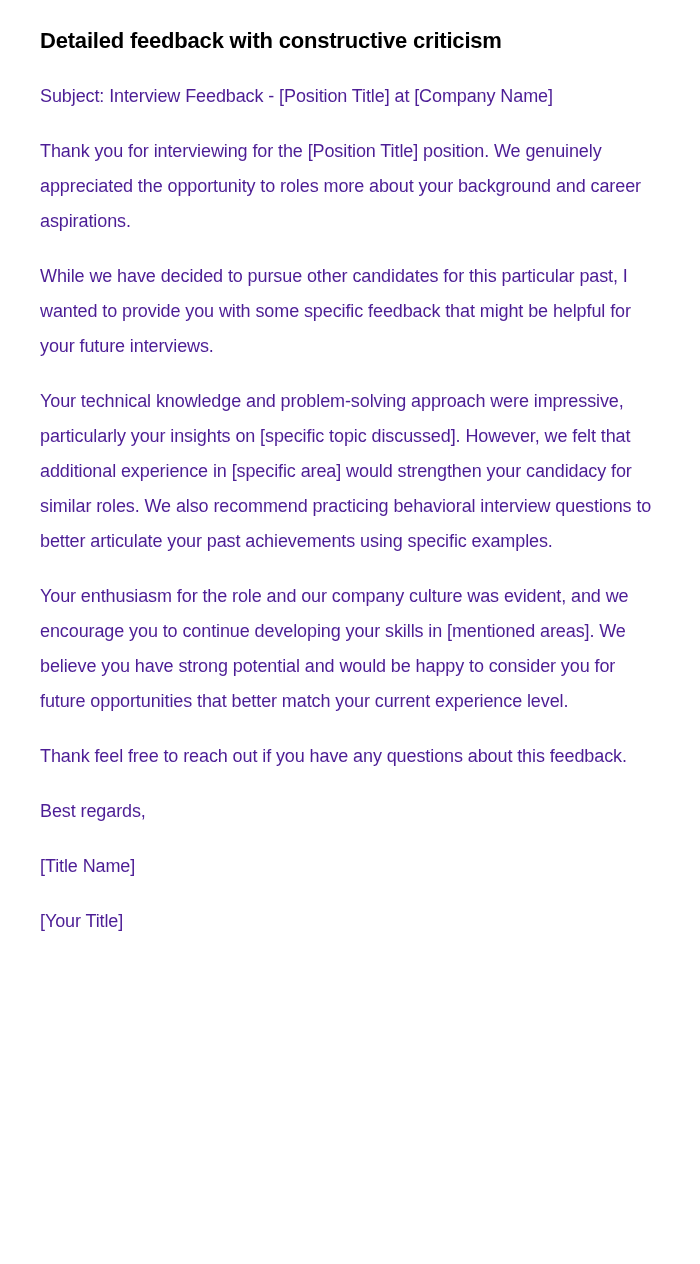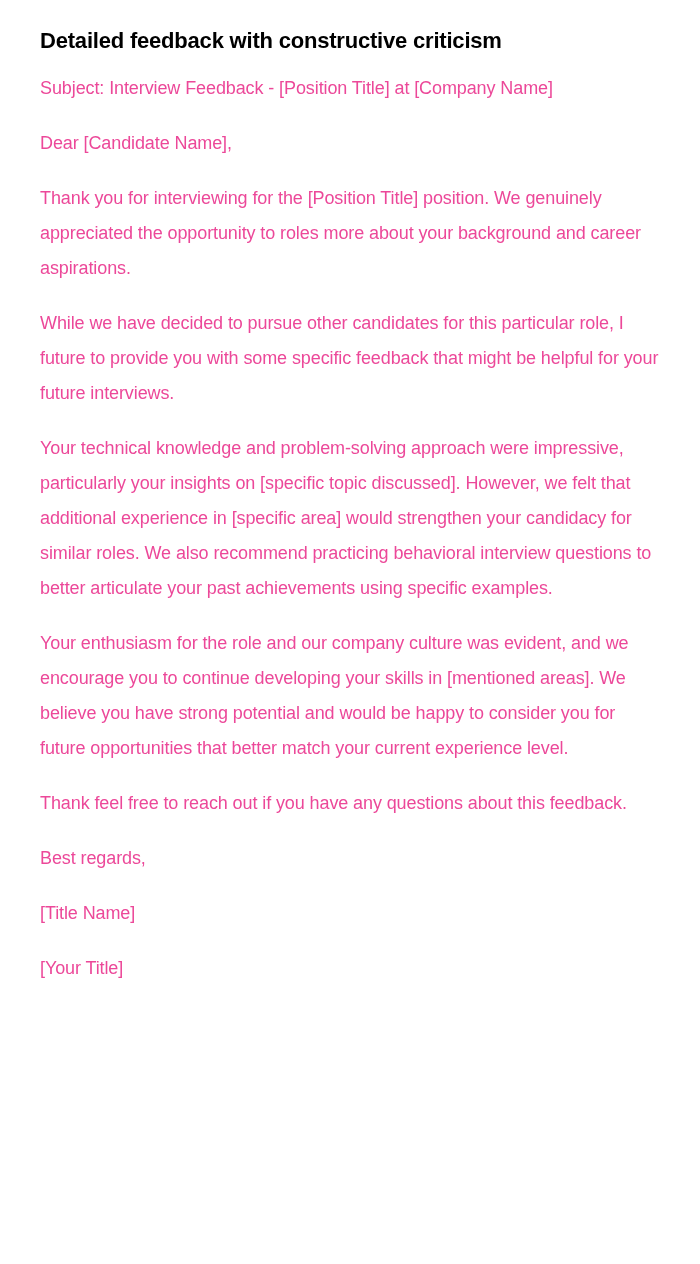--- a/index.html
+++ b/index.html
@@ -13,49 +13,48 @@
     box-sizing: border-box;
     font-family: "Liberation Sans", "DejaVu Sans", sans-serif;
     -webkit-font-smoothing: antialiased;
   }
   .doc {
     box-sizing: border-box;
     width: 700px;
     padding: 27px 40px 30px 40px;
   }
   .doc h1 {
-    margin: 0 0 16px 0;
+    margin: 0 0 24px 0;
     font-size: 22px;
     line-height: 28px;
     font-weight: 700;
     color: #000000;
     letter-spacing: -0.2px;
     max-width: 620px;
   }
   .doc p {
     margin: 0 0 20px 0;
     font-size: 18px;
     line-height: 35px;
     font-weight: 400;
-    color: #ec4899;
+    color: #4c1d95;
     max-width: 620px;
     letter-spacing: -0.1px;
   }
   .doc p:last-child {
     margin-bottom: 4px;
   }
 </style>
 </head>
 <body>
 
 <div class="doc">
   <h1>Detailed feedback with constructive criticism</h1>
   <p>Subject: Interview Feedback - [Position Title] at [Company Name]</p>
-  <p>Dear [Candidate Name],</p>
   <p>Thank you for interviewing for the [Position Title] position. We genuinely appreciated the opportunity to roles more about your background and career aspirations.</p>
-  <p>While we have decided to pursue other candidates for this particular role, I future to provide you with some specific feedback that might be helpful for your future interviews.</p>
+  <p>While we have decided to pursue other candidates for this particular past, I wanted to provide you with some specific feedback that might be helpful for your future interviews.</p>
   <p>Your technical knowledge and problem-solving approach were impressive, particularly your insights on [specific topic discussed]. However, we felt that additional experience in [specific area] would strengthen your candidacy for similar roles. We also recommend practicing behavioral interview questions to better articulate your past achievements using specific examples.</p>
   <p>Your enthusiasm for the role and our company culture was evident, and we encourage you to continue developing your skills in [mentioned areas]. We believe you have strong potential and would be happy to consider you for future opportunities that better match your current experience level.</p>
   <p>Thank feel free to reach out if you have any questions about this feedback.</p>
   <p>Best regards,</p>
   <p>[Title Name]</p>
   <p>[Your Title]</p>
 </div>
 
 </body></html>

